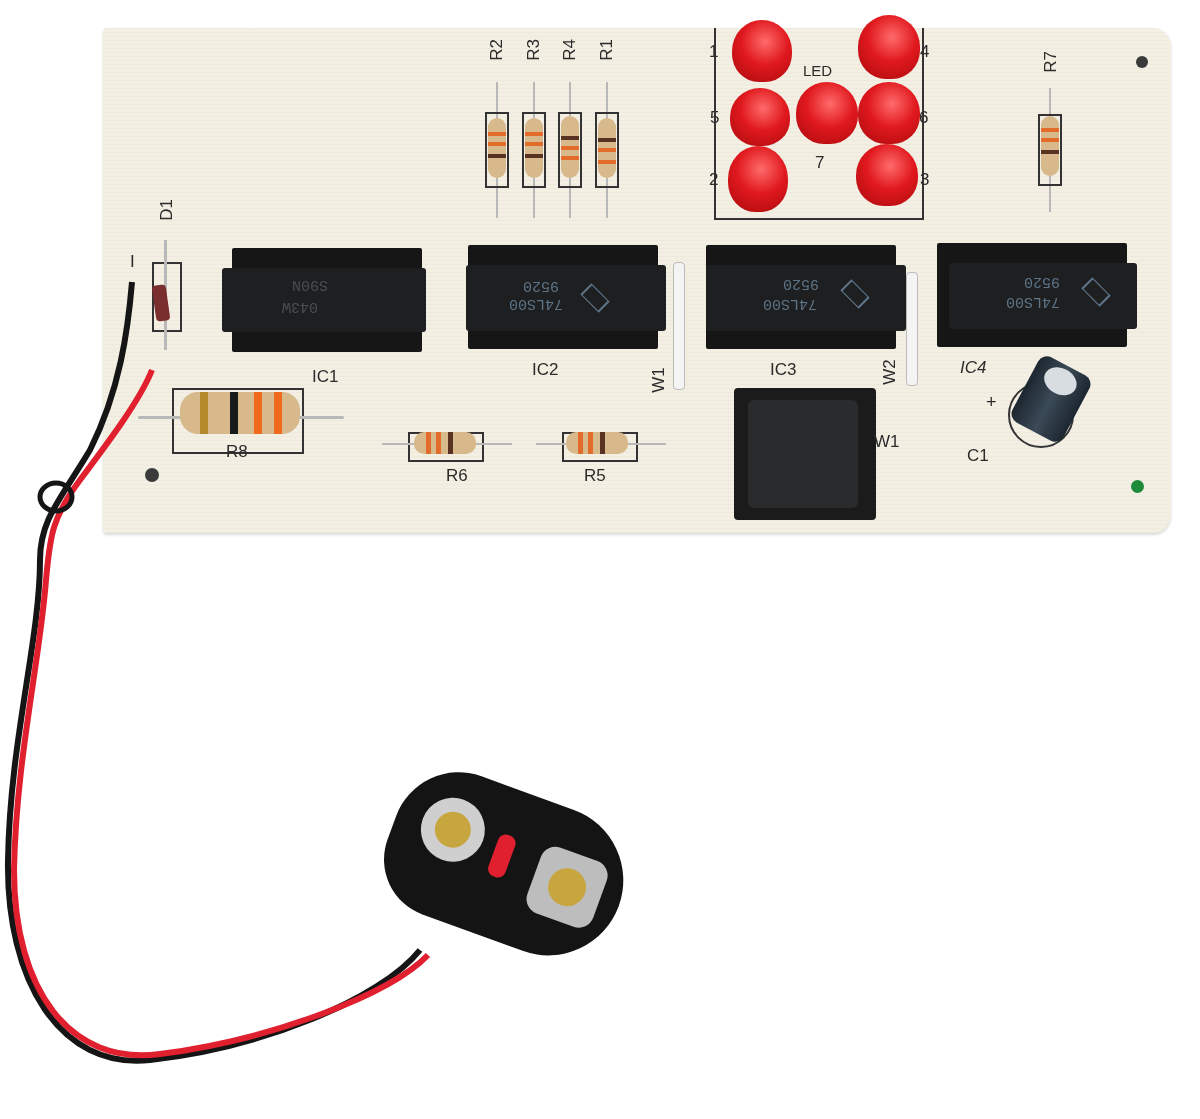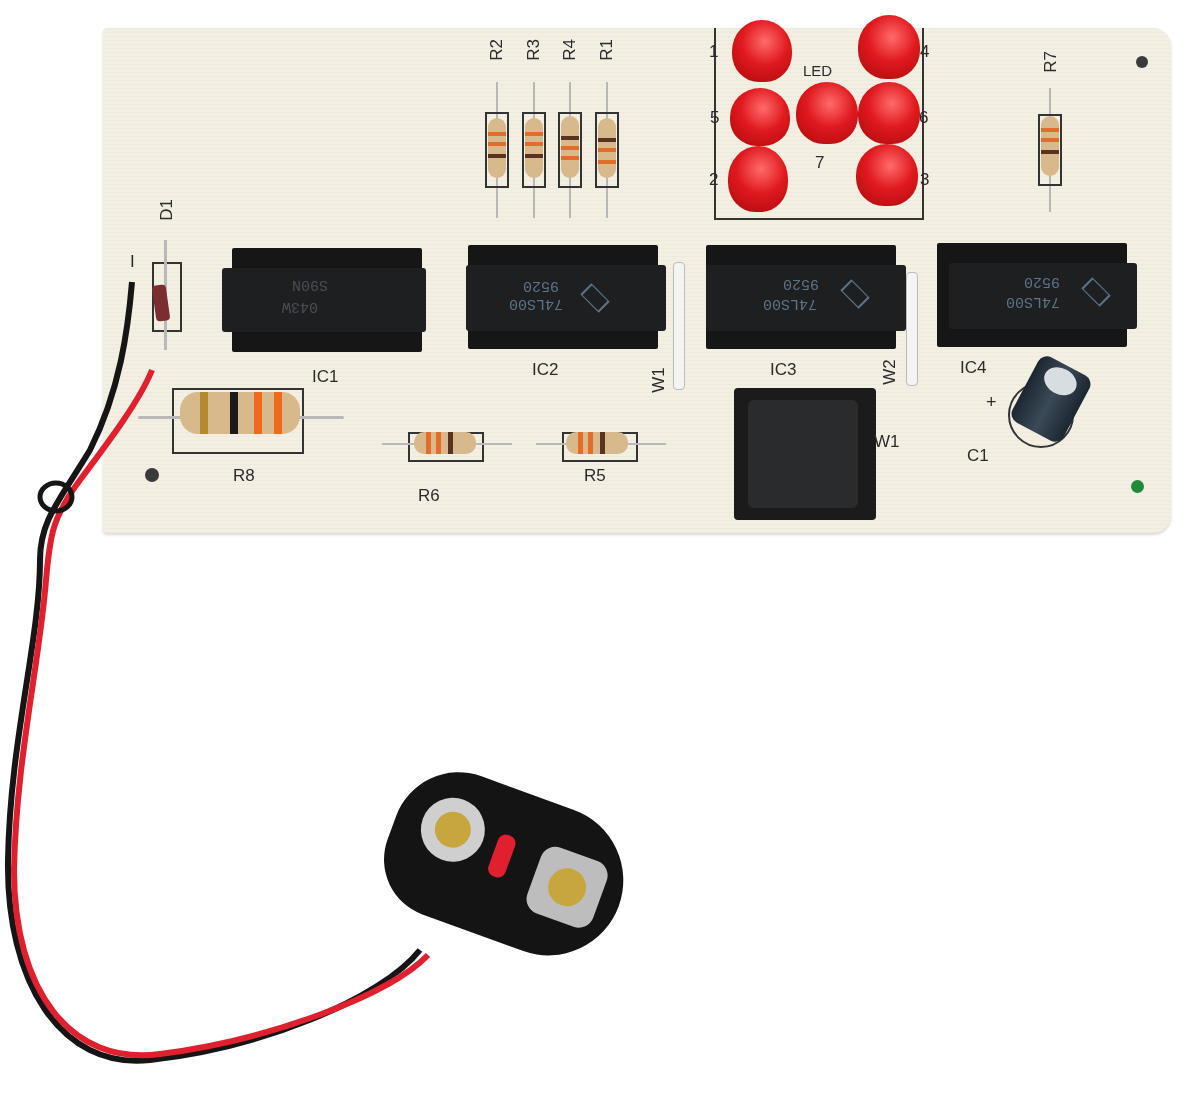--- a/index.html
+++ b/index.html
@@ -132,21 +132,21 @@
 </div>
 <div class="abs silk" style="left:770px;top:360px;">IC3</div>
 
 <div class="abs" style="left:937px;top:243px;width:200px;height:104px;">
   <div class="abs socket" style="left:0;top:0;width:190px;height:104px;"></div>
   <div class="abs ic" style="left:12px;top:20px;width:188px;height:66px;"></div>
   <div class="abs ictext" style="left:70px;top:30px;width:70px;transform:rotate(180deg);">9520</div>
   <div class="abs ictext" style="left:56px;top:50px;width:80px;transform:rotate(180deg);">74LS00</div>
   <div class="abs" style="left:146px;top:36px;width:22px;height:22px;border:2px solid #5d7487;transform:rotate(45deg) scaleY(0.6);"></div>
 </div>
-<div class="abs silk" style="left:960px;top:358px;">IC4</div>
+<div class="abs silk" style="left:960px;top:358px;font-style:italic;">IC4</div>
 
 <div class="abs" style="left:673px;top:262px;width:10px;height:126px;background:#f4f4f4;border:1px solid #bbb;border-radius:4px;"></div>
 <div class="abs silk" style="left:646px;top:370px;transform:rotate(-90deg);">W1</div>
 <div class="abs" style="left:906px;top:272px;width:10px;height:112px;background:#f4f4f4;border:1px solid #bbb;border-radius:4px;"></div>
 <div class="abs silk" style="left:877px;top:362px;transform:rotate(-90deg);">W2</div>
 
 <div class="abs" style="left:734px;top:388px;width:142px;height:132px;background:#1b1b1b;border-radius:4px;">
   <div class="abs" style="left:14px;top:12px;width:110px;height:108px;background:#2a2b2d;border-radius:6px;"></div>
 </div>
 <div class="abs silk" style="left:874px;top:432px;">W1</div>
@@ -159,30 +159,30 @@
 <div class="abs silk" style="left:967px;top:446px;">C1</div>
 
 <div class="abs outline" style="left:172px;top:388px;width:128px;height:62px;"></div>
 <div class="abs lead" style="left:138px;top:416px;width:206px;height:3px;border-radius:2px;"></div>
 <div class="abs res" style="left:180px;top:392px;width:120px;height:42px;border-radius:18px;">
   <div class="band" style="left:20px;width:8px;background:#b48a2c"></div>
   <div class="band" style="left:50px;width:8px;background:#1a1a1a"></div>
   <div class="band" style="left:74px;width:8px;background:#ef6a1c"></div>
   <div class="band" style="left:94px;width:8px;background:#ef6a1c"></div>
 </div>
-<div class="abs silk" style="left:226px;top:466px;margin-left:7px;">R8</div>
+<div class="abs silk" style="left:226px;top:442px;">R8</div>
 
 <div class="abs outline" style="left:408px;top:432px;width:72px;height:26px;"></div>
 <div class="abs lead" style="left:382px;top:443px;width:130px;height:2px;"></div>
 <div class="abs res" style="left:414px;top:432px;width:62px;height:22px;">
   <div class="band" style="left:12px;background:#e36c2c"></div>
     <div class="band" style="left:22px;background:#e36c2c"></div>
     <div class="band" style="left:34px;background:#5a3222"></div>
 </div>
-<div class="abs silk" style="left:418px;top:466px;margin-top:20px;">R6</div>
+<div class="abs silk" style="left:446px;top:466px;">R6</div>
 
 <div class="abs outline" style="left:562px;top:432px;width:72px;height:26px;"></div>
 <div class="abs lead" style="left:536px;top:443px;width:130px;height:2px;"></div>
 <div class="abs res" style="left:566px;top:432px;width:62px;height:22px;">
   <div class="band" style="left:12px;background:#e36c2c"></div>
     <div class="band" style="left:22px;background:#e36c2c"></div>
     <div class="band" style="left:34px;background:#5a3222"></div>
 </div>
 <div class="abs silk" style="left:584px;top:466px;">R5</div>
 

